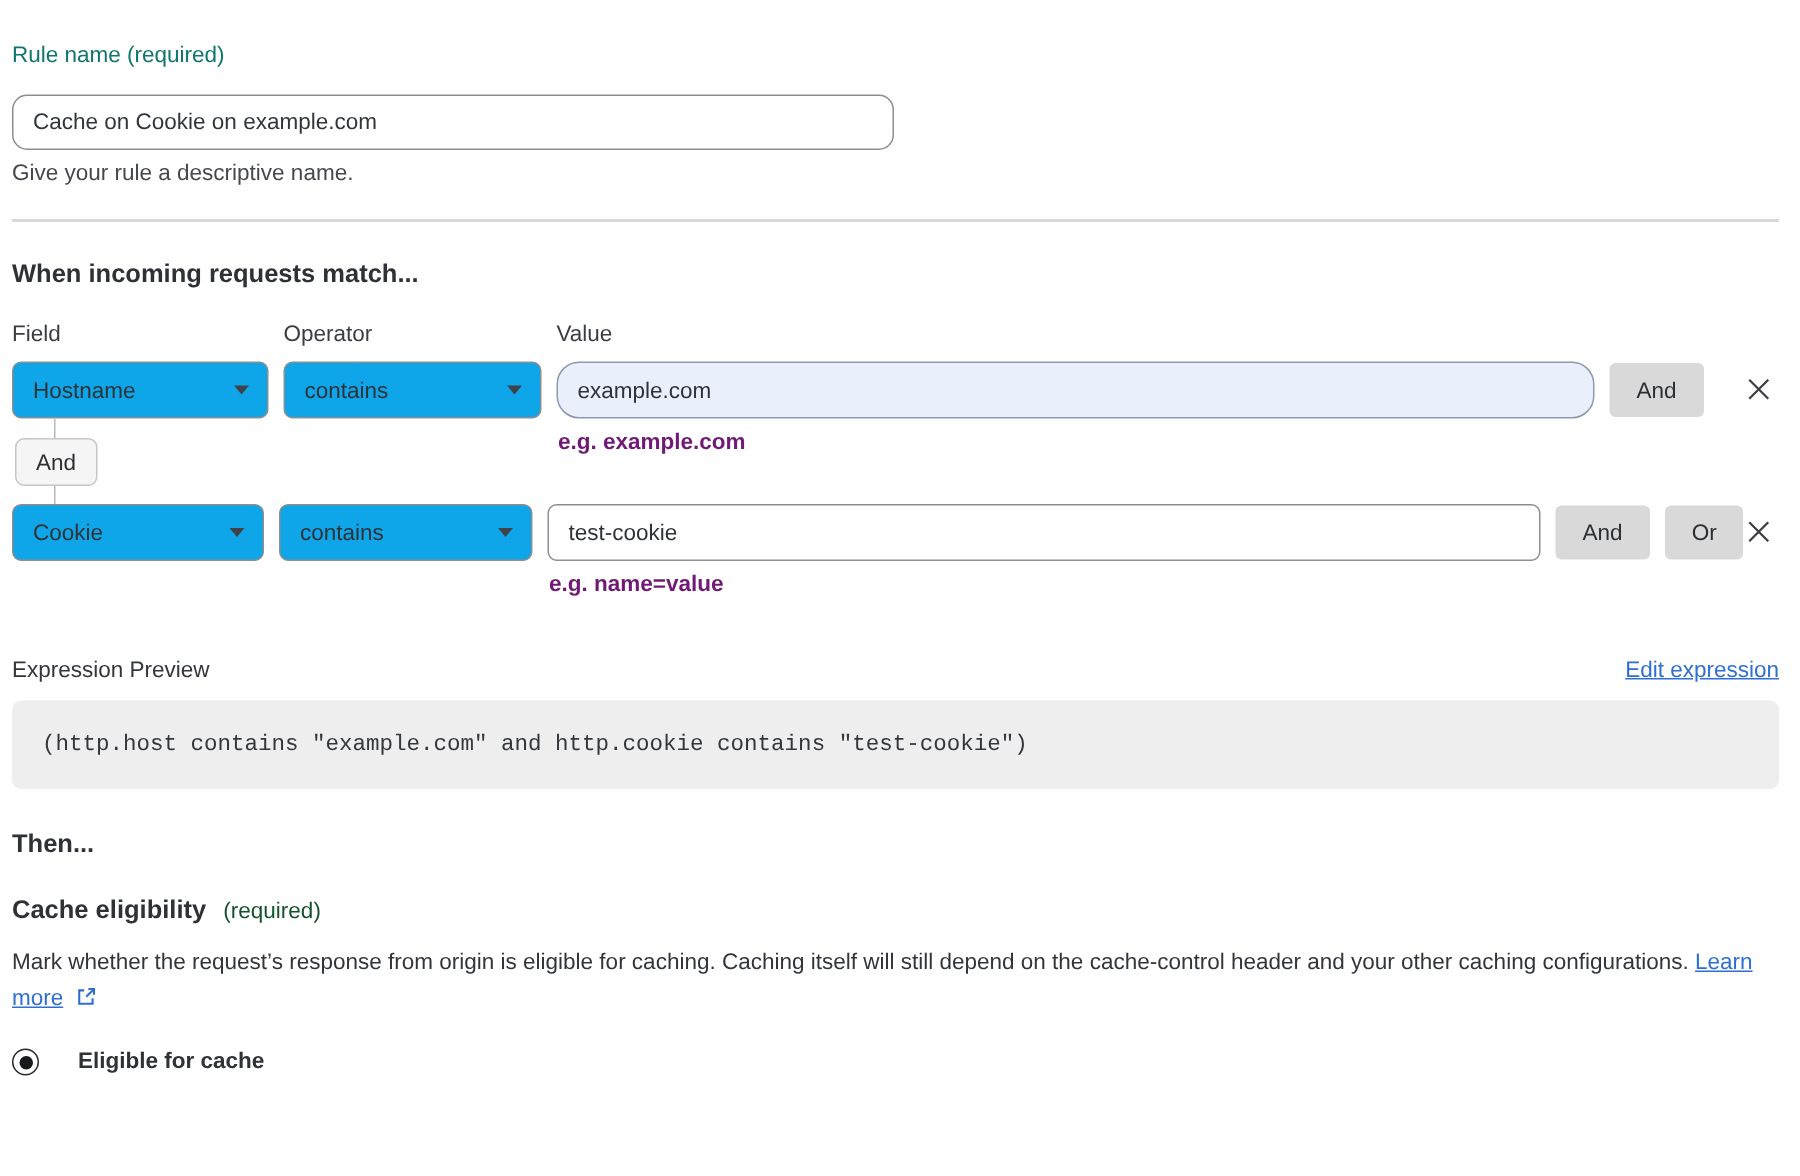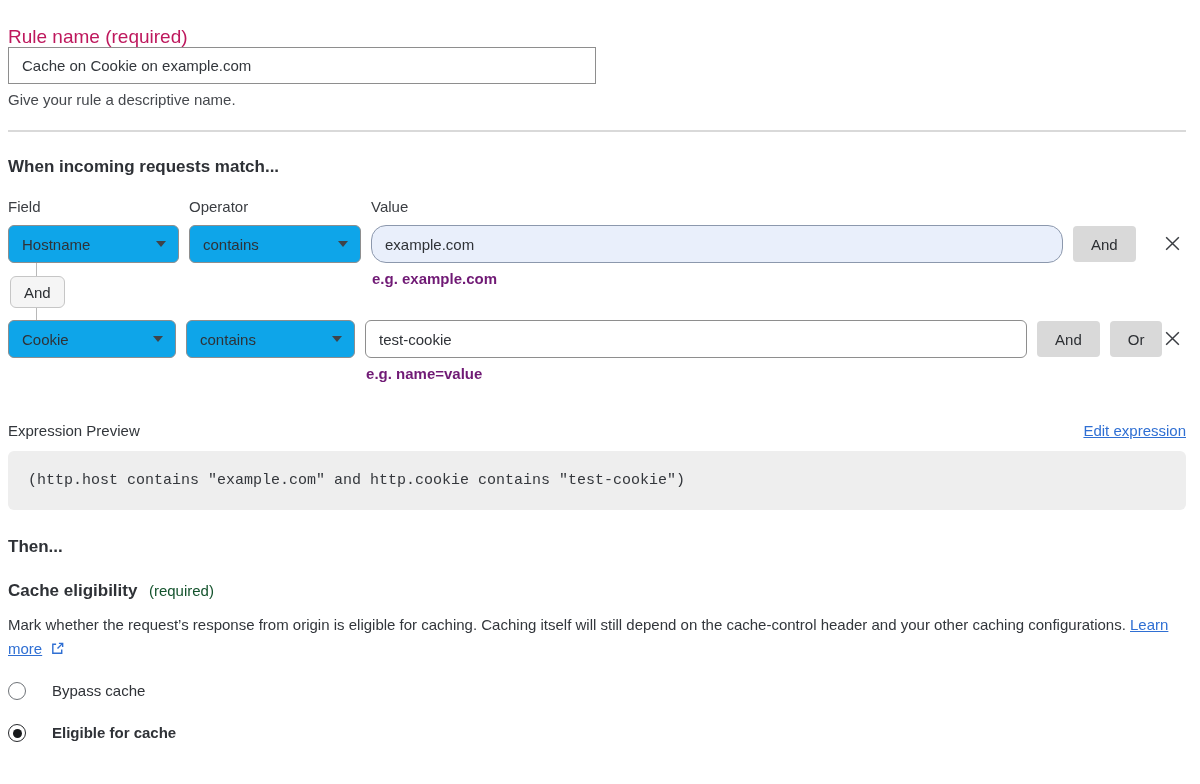--- a/index.html
+++ b/index.html
@@ -2,23 +2,23 @@
 <html><head>
 <meta charset="utf-8">
 <style>
   * { box-sizing: border-box; margin: 0; padding: 0; }
   html,body { width:1200px; height:784px; background:#fff; overflow:hidden;
     font-family:"Liberation Sans", sans-serif; color:#32363b; }
   .page { padding:6px 14px 0 8px; width:1200px; }
 
   .page-title { font-size:20px; font-weight:bold; color:#2e3136; margin-top:2px; }
 
-  .field-label { font-size:19px; color:#be185d; margin-top:21px; line-height:20px; }
-  .rule-name-input { display:block; margin-top:0; width:588px; height:37px;
-    border:1px solid #8e8e8e; border-radius:0; padding:0 13px; font-size:15px;
+  .field-label { font-size:15px; color:#0f766e; margin-top:21px; line-height:20px; }
+  .rule-name-input { display:block; margin-top:16px; width:588px; height:37px;
+    border:1px solid #8e8e8e; border-radius:10px; padding:0 13px; font-size:15px;
     font-family:"Liberation Sans", sans-serif; color:#32363b; background:#fff; outline:none; }
   .helper { font-size:15px; color:#45484d; margin-top:6px; line-height:20px; }
 
   .divider { height:2px; background:#d9d9d9; margin-top:20px; width:1178px; }
 
   .section-heading { font-size:17px; font-weight:bold; color:#2e3136; margin-top:24px; line-height:22px; }
 
   .col-labels { display:flex; margin-top:19px; font-size:15px; color:#3a3d42; line-height:20px; }
   .col-labels .c1 { width:181px; }
   .col-labels .c2 { width:182px; }
@@ -172,22 +172,18 @@
     <a class="link">Learn more</a>
     <span class="ext-icon">
       <svg width="15" height="15" viewBox="0 0 16 16">
           <path d="M6.5 3.5 H3 v9.5 h9.5 V9" fill="none" stroke="#2f6fd3" stroke-width="1.5"></path>
           <path d="M9.5 2.5 h4 v4" fill="none" stroke="#2f6fd3" stroke-width="1.5"></path>
           <path d="M13.2 2.8 L8 8" stroke="#2f6fd3" stroke-width="1.5" fill="none"></path>
         </svg>
     </span>
   </div>
 
-  <div class="radio-row">
-    <span class="radio"></span>
-    <span class="radio-label">Bypass cache</span>
-  </div>
   <div class="radio-row selected">
     <span class="radio"></span>
     <span class="radio-label">Eligible for cache</span>
   </div>
 
 </div>
 
 </body></html>

